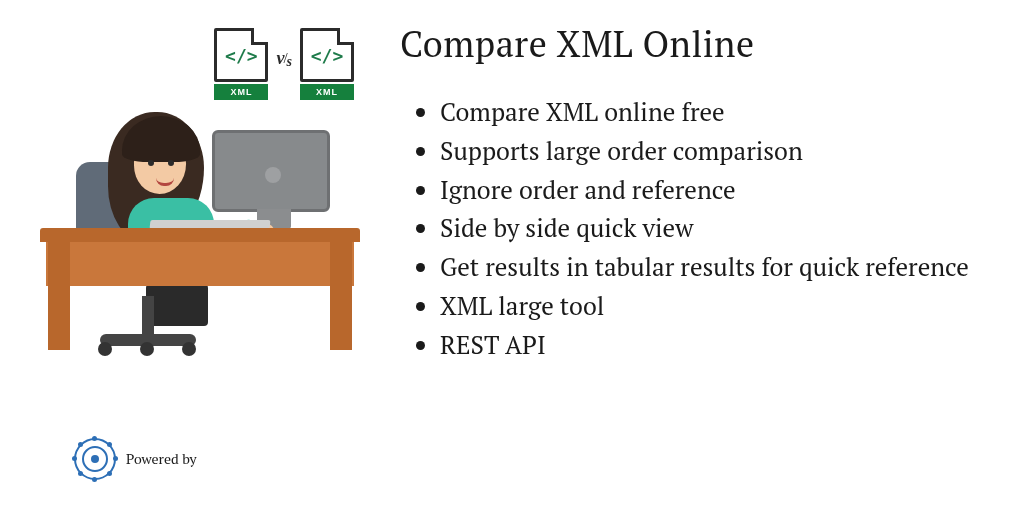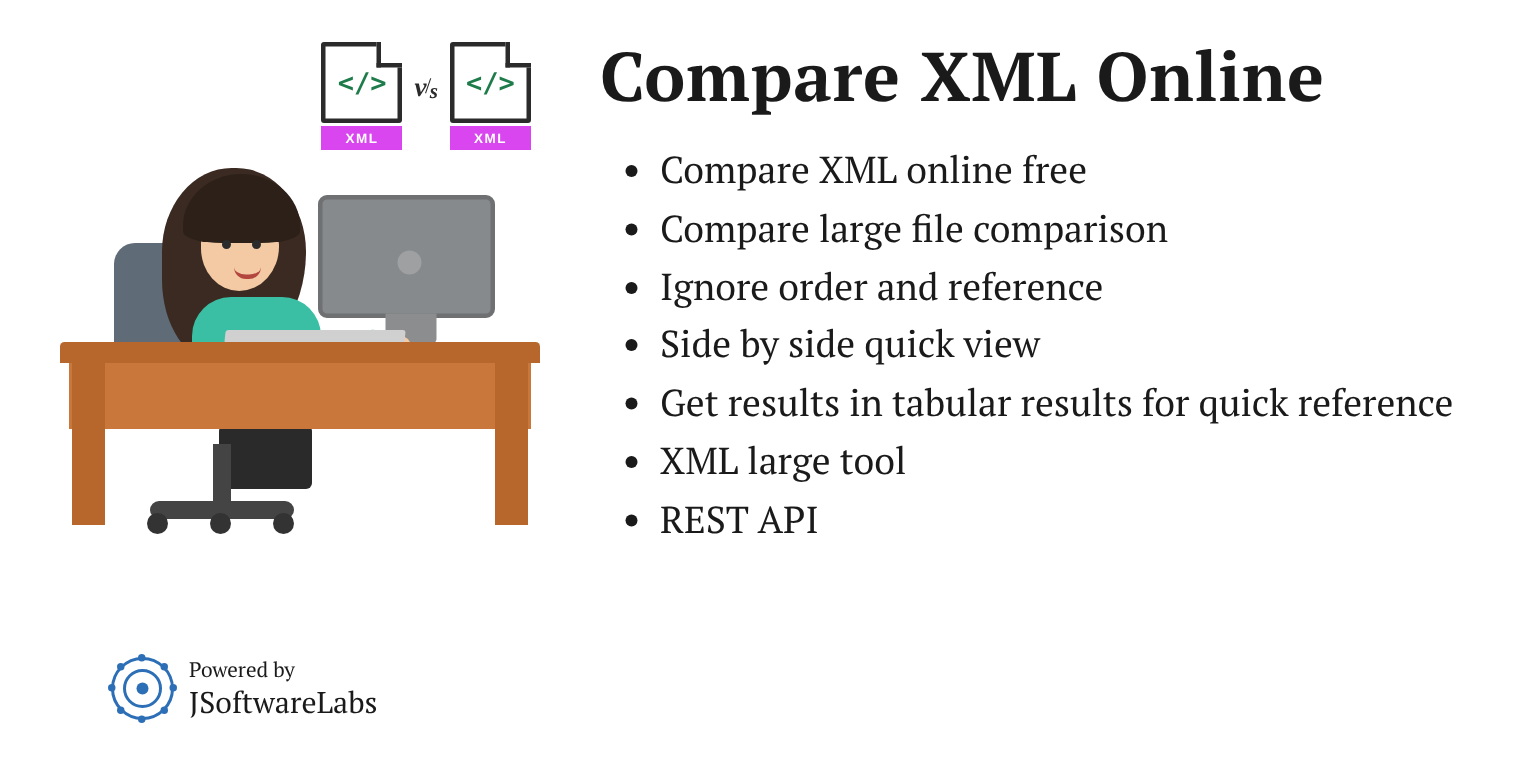--- a/index.html
+++ b/index.html
@@ -2,36 +2,36 @@
 <html><head>
 <meta charset="utf-8">
 <style>
   * { box-sizing: border-box; margin: 0; padding: 0; }
   html, body { width: 1024px; height: 512px; font-family: "PT Serif", Georgia, "Times New Roman", serif; background: #fff; color: #1a1a1a; overflow: hidden; }
   .page { display: flex; width: 100%; height: 100%; }
   .left { width: 380px; position: relative; padding: 20px 10px 10px 30px; }
   .right { flex: 1; padding: 20px 30px 0 20px; }
 
   
-  .title { font-size: 46px; font-weight: 700; letter-spacing: .5px; margin-bottom: 14px; }
+  .title { font-size: 36px; font-weight: 400; letter-spacing: .5px; margin-bottom: 26px; }
 
   
   .features { list-style: disc; padding-left: 40px; }
   .features li { font-size: 25px; line-height: 1.55; font-weight: 400; }
 
   
   .illus { position: relative; width: 320px; height: 340px; margin-left: 10px; }
 
   
   .xml-icons { position: absolute; top: 8px; right: 6px; display: flex; align-items: center; gap: 8px; }
   .xml-file { width: 54px; }
   .xml-page { width: 54px; height: 54px; background: #fff; border: 3px solid #2b2b2b; border-radius: 2px; position: relative; display: flex; align-items: center; justify-content: center; }
   .xml-page::before { content: ""; position: absolute; top: -3px; right: -3px; width: 14px; height: 14px; background: #fff; border-left: 3px solid #2b2b2b; border-bottom: 3px solid #2b2b2b; }
   .code-glyph { font-family: monospace; font-size: 18px; color: #1e7b4a; font-weight: 700; }
-  .xml-label { margin-top: 2px; height: 16px; background: #d946ef; color: #fff; font-size: 9px; font-family: Arial, sans-serif; font-weight: 700; letter-spacing: 1px; display: flex; align-items: center; justify-content: center; }
+  .xml-label { margin-top: 2px; height: 16px; background: #15803d; color: #fff; font-size: 9px; font-family: Arial, sans-serif; font-weight: 700; letter-spacing: 1px; display: flex; align-items: center; justify-content: center; }
   .vs-badge { font-family: Georgia, serif; font-style: italic; font-size: 15px; font-weight: 700; color: #2b2b2b; display: flex; align-items: center; justify-content: center; position: relative; top: -6px; }
   .vs-badge .v { font-size: 18px; }
   .vs-badge .slash { margin: 0 -1px; font-style: normal; font-weight: 400; }
   .vs-badge .s { font-size: 14px; position: relative; top: 4px; }
 
   
   .monitor { position: absolute; top: 110px; right: 30px; width: 118px; height: 82px; background: #878a8c; border: 3px solid #6e7072; border-radius: 6px; }
   .monitor::after { content: ""; position: absolute; bottom: -20px; left: 42px; width: 34px; height: 20px; background: #8b8d8f; border-radius: 0 0 3px 3px; }
   .monitor-logo { position: absolute; top: 34px; left: 50px; width: 16px; height: 16px; border-radius: 50%; background: #9ea0a2; }
   .desk-top { position: absolute; top: 208px; left: 0; width: 320px; height: 14px; background: #b8672c; border-radius: 3px 3px 0 0; }
@@ -145,31 +145,30 @@
           <div class="dot d2"></div>
           <div class="dot d3"></div>
           <div class="dot d4"></div>
         <div class="dot d5"></div>
           <div class="dot d6"></div>
           <div class="dot d7"></div>
           <div class="dot d8"></div>
       </div>
       <div class="powered-text">
         <div class="pb">Powered by</div>
-        <div class="brand">JSoftwareLabs</div>
       </div>
     </div>
 
   </div>
 
   <div class="right">
     <h1 class="title">Compare XML Online</h1>
     <ul class="features">
       <li>Compare XML online free</li>
-      <li>Compare large file comparison</li>
+      <li>Supports large order comparison</li>
       <li>Ignore order and reference</li>
       <li>Side by side quick view</li>
       <li>Get results in tabular results for quick reference</li>
       <li>XML large tool</li>
       <li>REST API</li>
     </ul>
   </div>
 
 </div>
 

